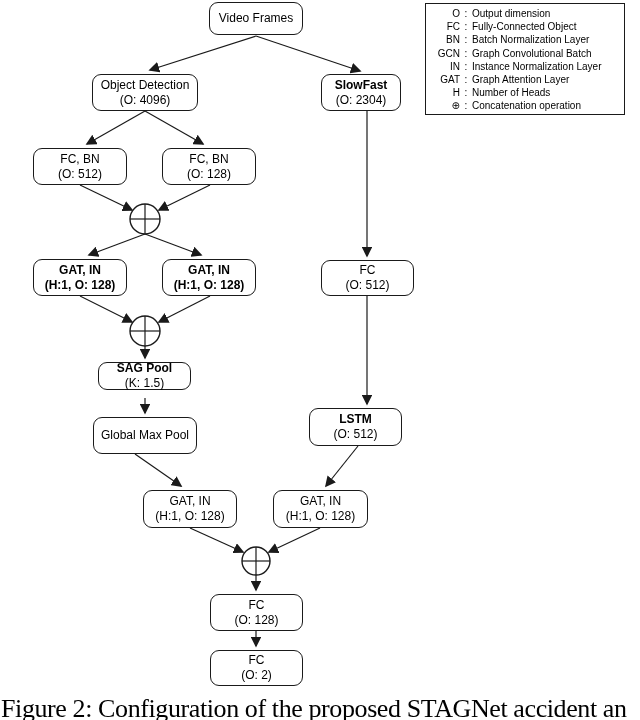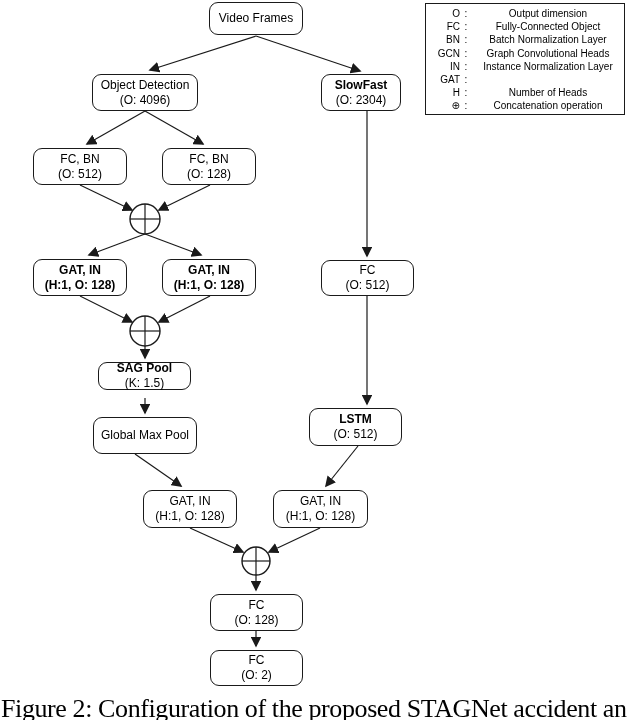--- a/index.html
+++ b/index.html
@@ -20,21 +20,21 @@
   .node .l1,.node .l2{width:100%;}
   .node.b1 .l1{font-weight:bold;}
   .node.b2 .l1,.node.b2 .l2{font-weight:bold;}
   .legend{
     position:absolute;left:425px;top:3px;width:200px;height:112px;box-sizing:border-box;
     border:1.5px solid #1a1a1a;background:#fff;padding:3px 0 0 2px;
   }
   .lrow{display:flex;align-items:baseline;font-size:10px;line-height:13.2px;white-space:nowrap;}
   .lrow .abbr{width:32px;text-align:right;flex:0 0 auto;}
   .lrow .colon{width:12px;text-align:center;flex:0 0 auto;}
-  .lrow .desc{flex:1 1 auto;text-align:center;}
+  .lrow .desc{flex:1 1 auto;text-align:left;}
   .caption{
     position:absolute;left:1px;top:694px;width:900px;
     font-family:"Liberation Serif","DejaVu Serif",serif;
     font-size:26px;letter-spacing:-0.4px;white-space:nowrap;color:#000;
   }
 </style>
 </head>
 <body>
 
 <div class="stage">
@@ -169,30 +169,31 @@
       <span class="desc">Fully-Connected Object</span>
     </div>
     <div class="lrow">
       <span class="abbr">BN</span>
       <span class="colon">:</span>
       <span class="desc">Batch Normalization Layer</span>
     </div>
     <div class="lrow">
       <span class="abbr">GCN</span>
       <span class="colon">:</span>
-      <span class="desc">Graph Convolutional Heads</span>
+      <span class="desc">Graph Convolutional Batch</span>
     </div>
     <div class="lrow">
       <span class="abbr">IN</span>
       <span class="colon">:</span>
       <span class="desc">Instance Normalization Layer</span>
     </div>
     <div class="lrow">
       <span class="abbr">GAT</span>
       <span class="colon">:</span>
+      <span class="desc">Graph Attention Layer</span>
     </div>
     <div class="lrow">
       <span class="abbr">H</span>
       <span class="colon">:</span>
       <span class="desc">Number of Heads</span>
     </div>
     <div class="lrow">
       <span class="abbr">⊕</span>
       <span class="colon">:</span>
       <span class="desc">Concatenation operation</span>

